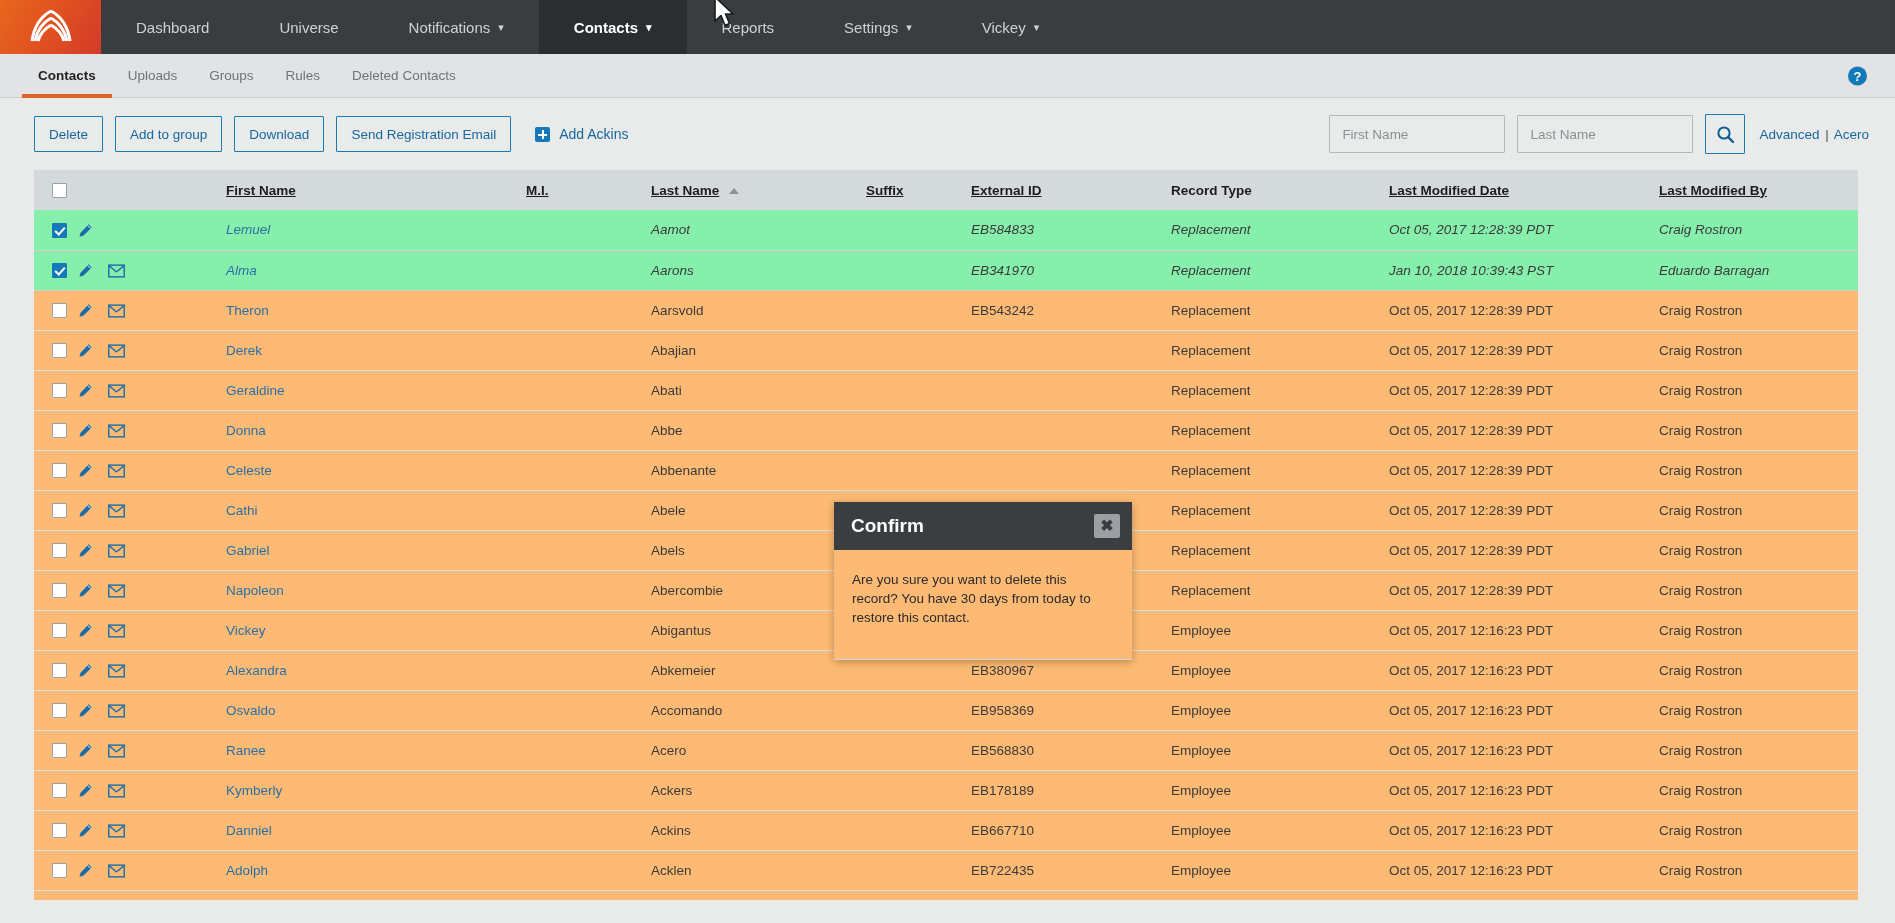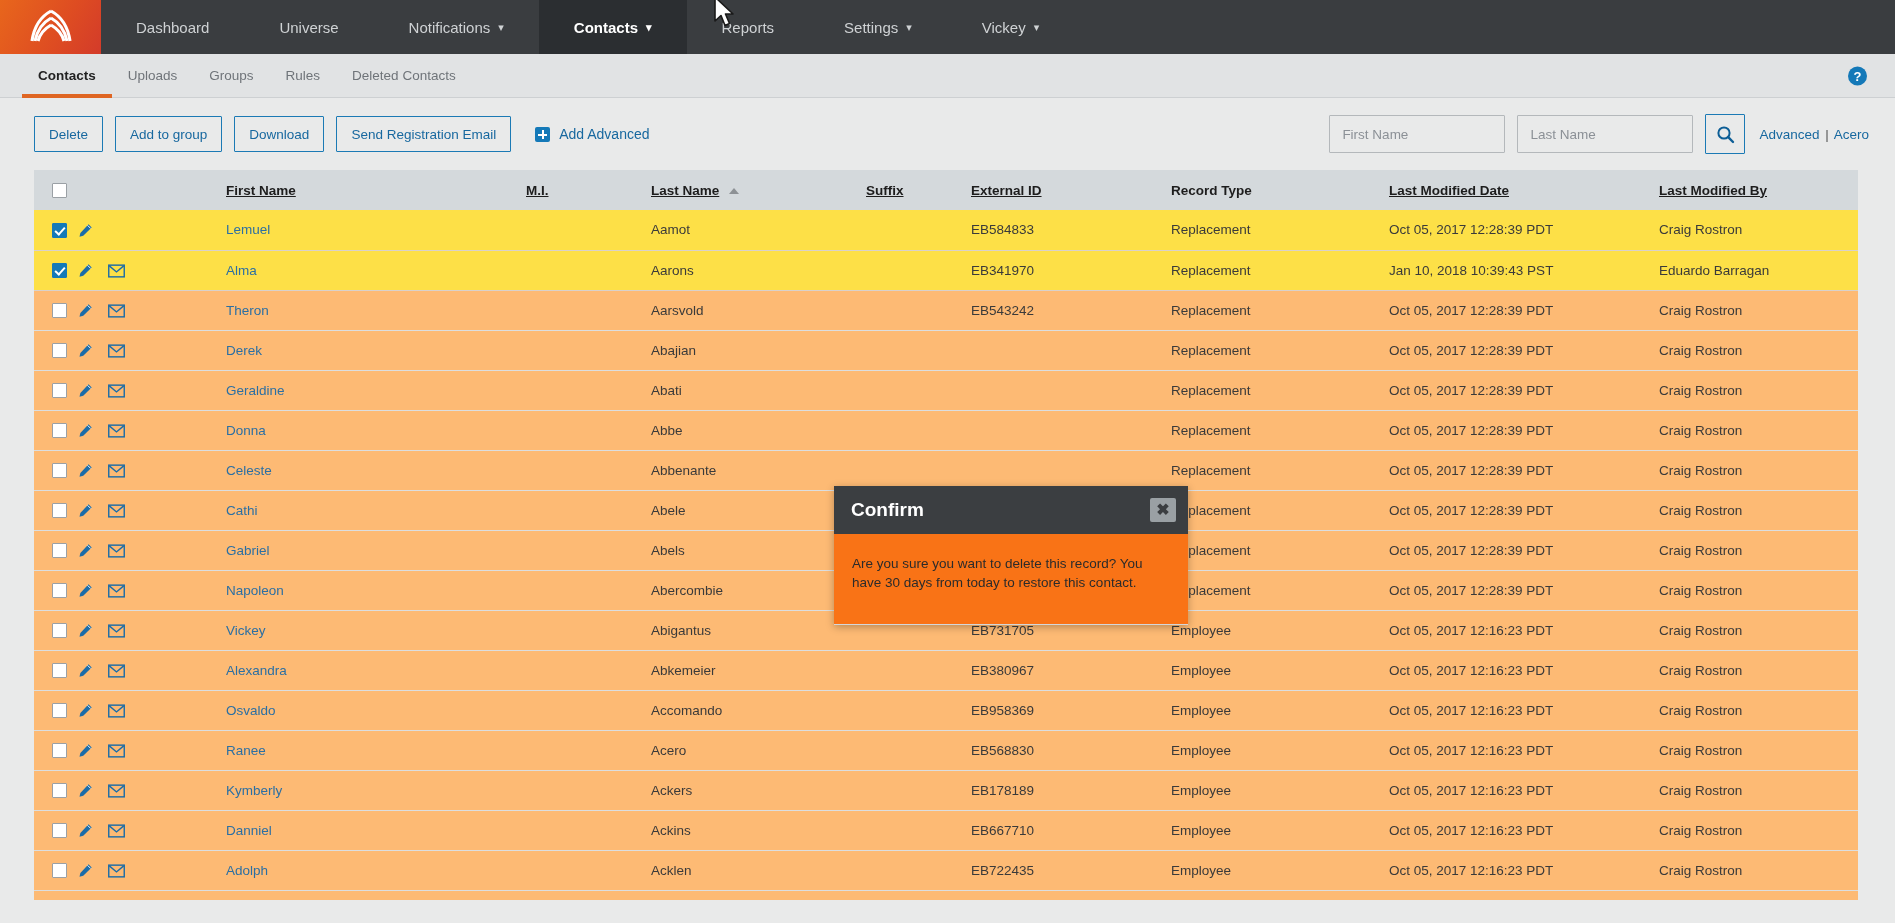--- a/index.html
+++ b/index.html
@@ -213,21 +213,21 @@
     height: 40px;
     font-size: 13.5px;
     color: #3a3a3a;
     padding: 0 8px;
     border-bottom: 1px solid #dcdedf;
     vertical-align: middle;
     white-space: nowrap;
     overflow: hidden;
   }
   tr.row { background: #fdba74; }
-  tr.row.selected { background: #fde047; }
+  tr.row.selected { background: #86efac; font-style: italic; }
   tr.row.selected td { border-bottom: 1px solid #d9d1cb; }
 
   .c-check { width: 36px; padding-left: 18px !important; }
   .c-edit  { width: 30px; }
   .c-mail  { width: 118px; }
   .c-first { width: 300px; }
   .c-mi    { width: 125px; }
   .c-last  { width: 215px; }
   .c-suffix{ width: 105px; }
   .c-ext   { width: 200px; }
@@ -257,23 +257,23 @@
     border: solid #fff;
     border-width: 0 2px 2px 0;
     transform: rotate(42deg);
   }
   .icon-btn { cursor: pointer; display: inline-block; line-height: 0; vertical-align: middle; }
   .fname-link { color: #2b6fa3; cursor: pointer; }
 
   
   .modal {
     position: absolute;
-    left: 800px; top: 316px;
-    width: 354px;
-    background: #f97316;
+    left: 800px; top: 332px;
+    width: 298px;
+    background: #fdba74;
     box-shadow: 0 2px 8px rgba(0,0,0,.28);
     z-index: 50;
   }
   .modal-head {
     background: #3b3e41;
     height: 48px;
     display: flex; align-items: center;
     padding: 0 12px 0 17px;
     position: relative;
   }
@@ -405,21 +405,21 @@
   <div class="help-icon">?</div>
 </div>
 
 <div class="toolbar">
   <button class="btn-outline">Delete</button>
   <button class="btn-outline">Add to group</button>
   <button class="btn-outline">Download</button>
   <button class="btn-outline">Send Registration Email</button>
   <div class="addcontact">
     <span class="plus-box"></span>
-    <span>Add Advanced</span>
+    <span>Add Ackins</span>
   </div>
 
   <div class="search-area">
     <input class="txtinput" type="text" placeholder="First Name" style="">
     <input class="txtinput" type="text" placeholder="Last Name" style="">
     <div class="search-btn">
       <svg width="19" height="19" viewBox="0 0 19 19" aria-hidden="true">
         <circle cx="8" cy="8" r="5.6" fill="none" stroke="#0d5e96" stroke-width="2"></circle>
         <line x1="12.2" y1="12.2" x2="17" y2="17" stroke="#0d5e96" stroke-width="2.4" stroke-linecap="round"></line>
       </svg>

